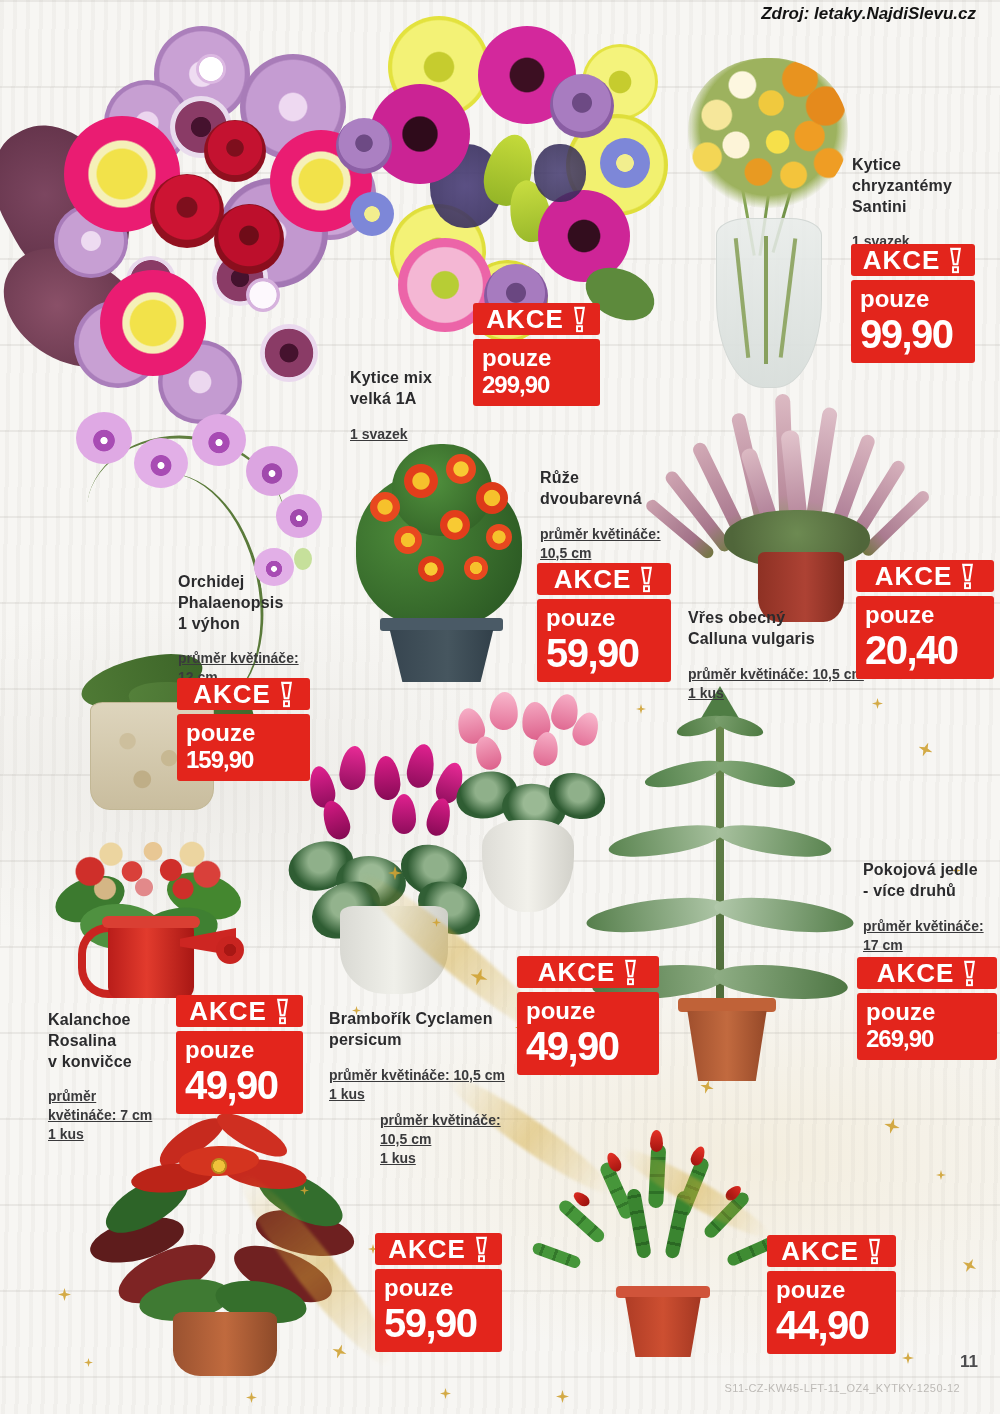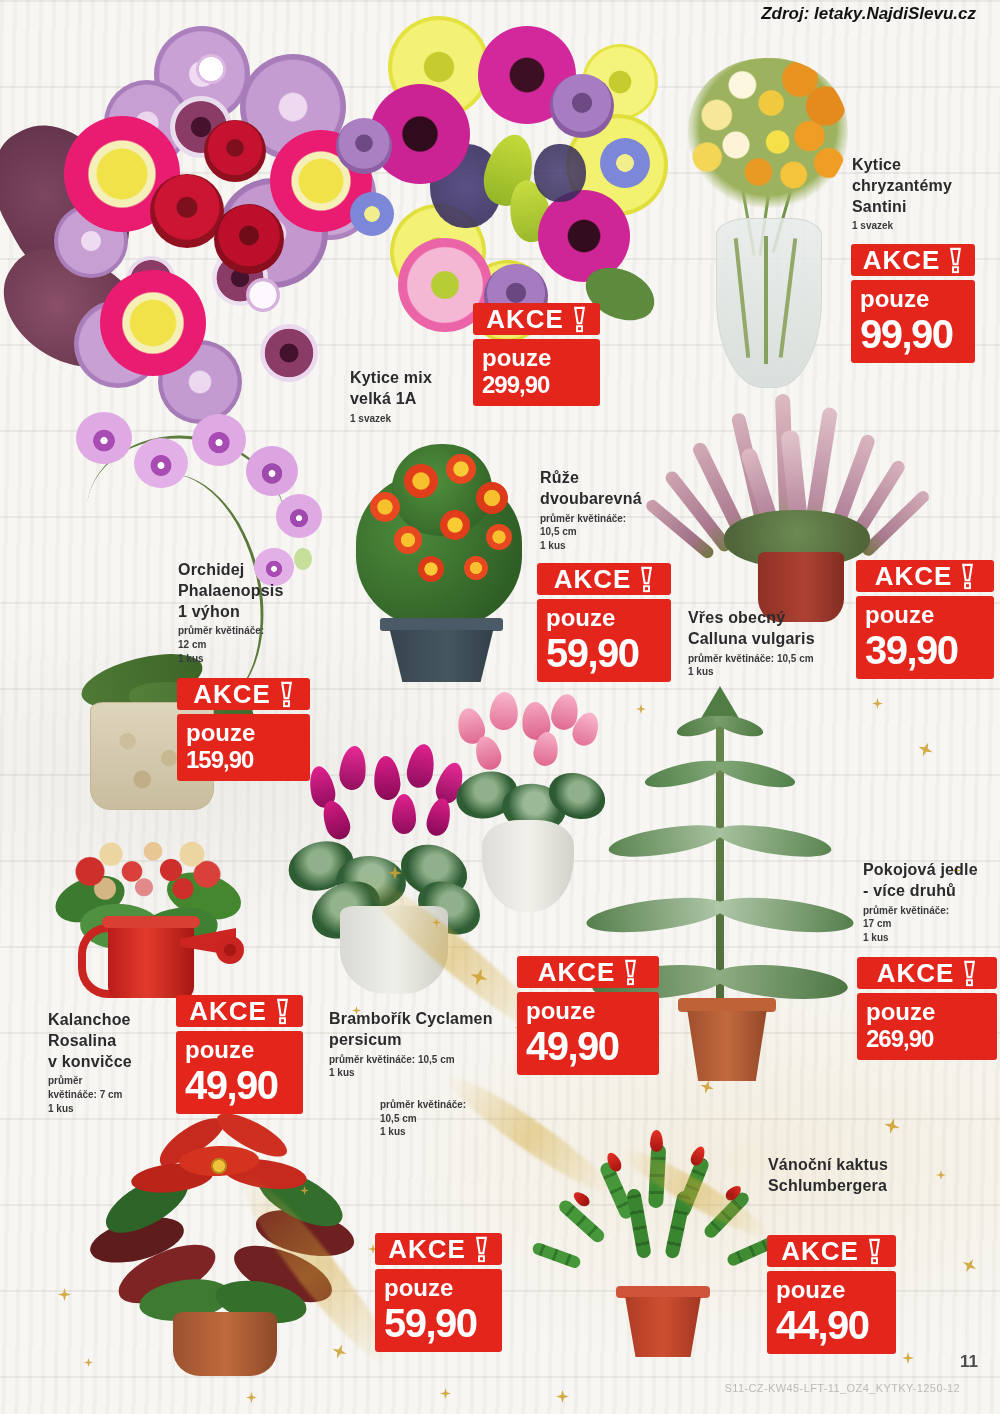--- a/index.html
+++ b/index.html
@@ -20,21 +20,21 @@
   .e{position:absolute;display:block;}
   .c{border-radius:50%;}
   .ph{position:absolute;}
   
   .src{position:absolute;top:4px;right:24px;font:italic bold 17px/1.2 "Liberation Sans",sans-serif;color:#131313;}
   .banner{position:absolute;left:604px;top:23px;width:382px;height:40px;background:var(--green);
     color:#fff;font-weight:bold;font-size:29px;letter-spacing:.5px;display:flex;align-items:center;justify-content:center;}
   
   .plabel{position:absolute;color:var(--ink);}
   .pname{font-weight:bold;font-size:16px;line-height:1.3;letter-spacing:.2px;}
-  .pdet{font-weight:bold;font-size:10px;line-height:1.36;color:#3a3a3c;margin-top:2px;}
+  .pdet{font-weight:bold;font-size:14px;line-height:1.36;color:#3a3a3c;margin-top:15px;text-decoration:underline;}
   
   .badge{position:absolute;color:#fff;}
   .akce-box{background:var(--red);border-radius:3px;height:32px;display:flex;align-items:center;justify-content:center;gap:8px;
     font-size:26px;font-weight:bold;letter-spacing:1px;}
   .price-box{background:var(--red);border-radius:3px;margin-top:4px;padding:6px 9px 9px;}
   .pouze{font-size:24px;font-weight:bold;line-height:1.05;}
   .price{font-size:40px;font-weight:bold;line-height:1;letter-spacing:-1.5px;margin-top:3px;white-space:nowrap;}
   .price.s{font-size:24px;letter-spacing:-1px;}
   .excl{width:15px;height:27px;flex:0 0 auto;}
   
@@ -328,21 +328,21 @@
     <div class="pname">
         <div>Kytice</div>
         <div>chryzantémy</div>
         <div>Santini</div>
       </div>
     <div class="pdet">
         <div>1 svazek</div>
       </div>
   </div>
 
-  <div class="plabel" style="left:178px;top:560px;width:170px;">
+  <div class="plabel" style="left:178px;top:572px;width:170px;">
     <div class="pname">
         <div>Orchidej</div>
         <div>Phalaenopsis</div>
         <div>1 výhon</div>
       </div>
     <div class="pdet">
         <div>průměr květináče:</div>
         <div>12 cm</div>
         <div>1 kus</div>
       </div>
@@ -409,24 +409,20 @@
 
   <div class="plabel" style="left:380px;top:1096px;width:175px;">
     <div class="pdet">
         <div>průměr květináče:</div>
         <div>10,5 cm</div>
         <div>1 kus</div>
       </div>
   </div>
 
   <div class="plabel" style="left:768px;top:1155px;width:210px;">
-    <div class="pname">
-        <div>Vánoční kaktus</div>
-        <div>Schlumbergera</div>
-      </div>
   </div>
 
   <div class="badge" style="left:473px;top:303px;width:127px;">
     <div class="akce-box">
         <span>AKCE</span>
         <svg class="excl" viewBox="0 0 24 44">
           <path d="M5 3 h14 l-4 25 h-6 z" fill="none" stroke="#fff" stroke-width="3.4"></path>
           <rect x="8" y="33" width="8" height="8" fill="none" stroke="#fff" stroke-width="3.2"></rect>
         </svg>
       </div>
@@ -481,21 +477,21 @@
   <div class="badge" style="left:856px;top:560px;width:138px;">
     <div class="akce-box">
         <span>AKCE</span>
         <svg class="excl" viewBox="0 0 24 44">
           <path d="M5 3 h14 l-4 25 h-6 z" fill="none" stroke="#fff" stroke-width="3.4"></path>
           <rect x="8" y="33" width="8" height="8" fill="none" stroke="#fff" stroke-width="3.2"></rect>
         </svg>
       </div>
     <div class="price-box">
         <div class="pouze">pouze</div>
-        <div class="price">39,90</div>
+        <div class="price">20,40</div>
       </div>
   </div>
 
   <div class="badge" style="left:176px;top:995px;width:127px;">
     <div class="akce-box">
         <span>AKCE</span>
         <svg class="excl" viewBox="0 0 24 44">
           <path d="M5 3 h14 l-4 25 h-6 z" fill="none" stroke="#fff" stroke-width="3.4"></path>
           <rect x="8" y="33" width="8" height="8" fill="none" stroke="#fff" stroke-width="3.2"></rect>
         </svg>

